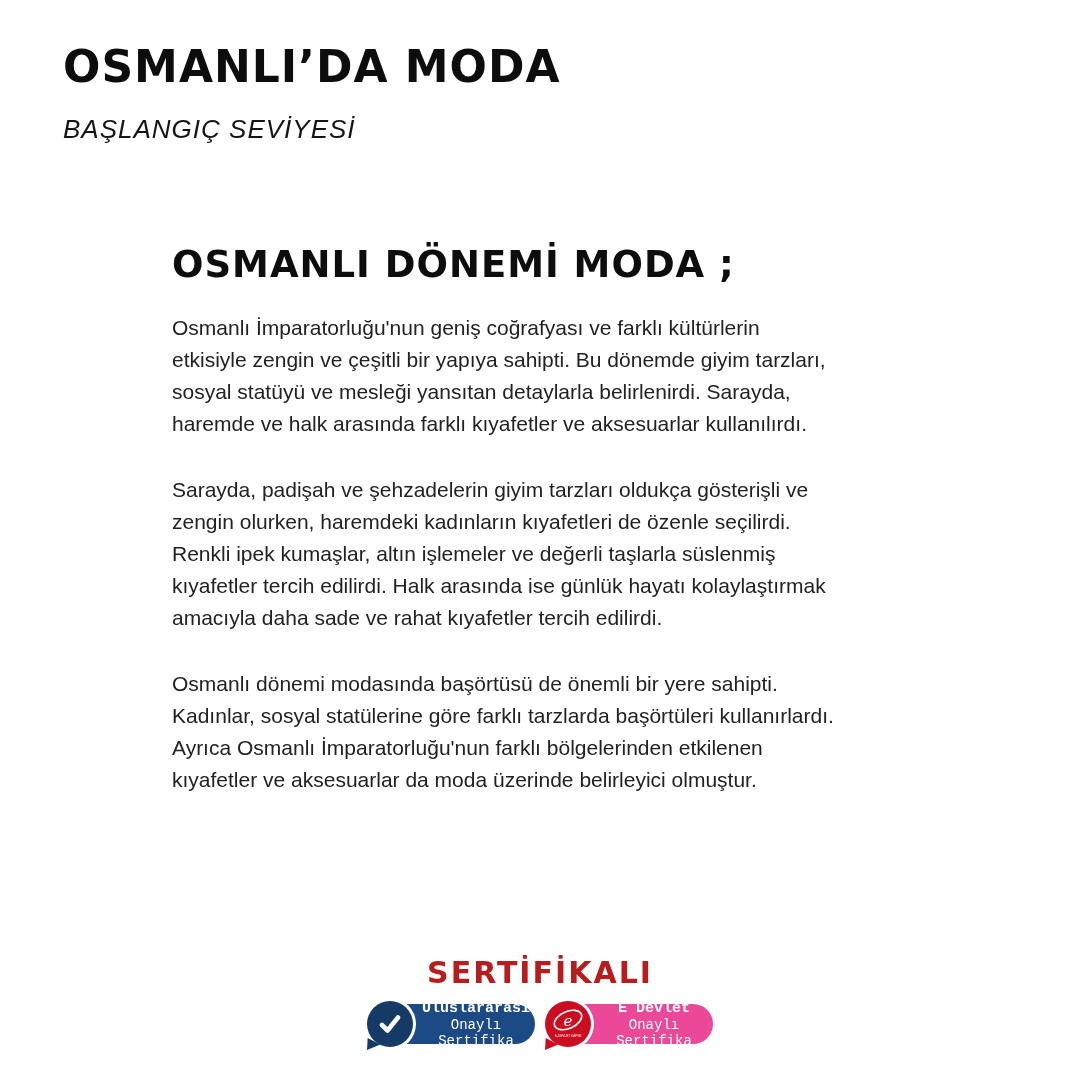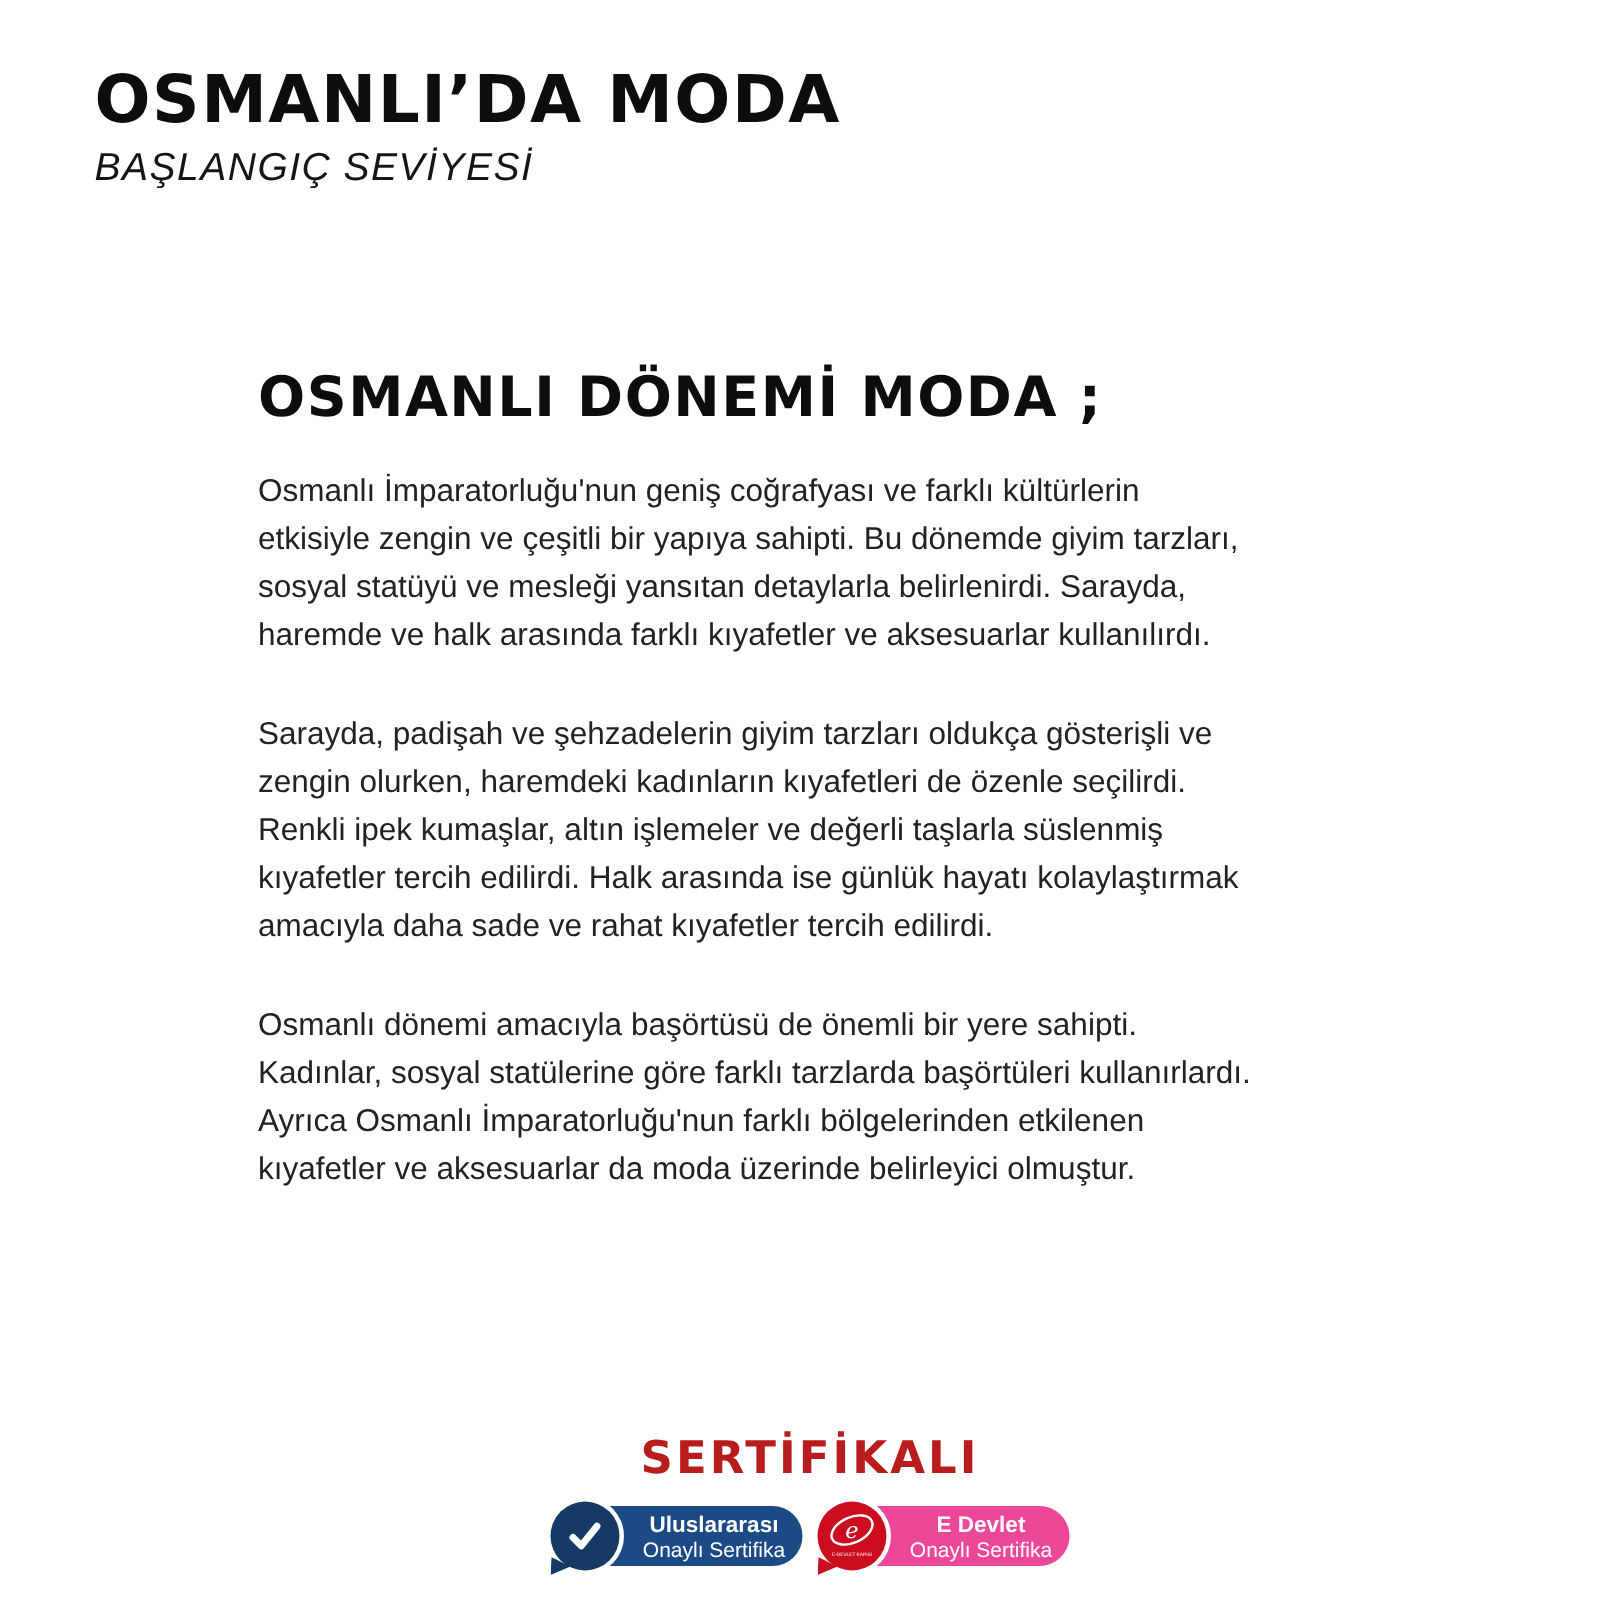--- a/index.html
+++ b/index.html
@@ -16,21 +16,21 @@
   .main-title{
     margin:0;
     font-family:"DejaVu Sans", sans-serif;
     font-weight:700;
     font-size:44px;
     line-height:1.05;
     letter-spacing:1px;
     color:#0d0d0d;
   }
   .subtitle{
-    margin-top:6px;
+    margin-top:24px;
     font-family:"Liberation Sans", sans-serif;
     font-style:italic;
     font-size:26px;
     letter-spacing:1px;
     color:#151515;
   }
   
   .section-heading{
     position:absolute;left:172px;top:243px;
     margin:0;
@@ -75,20 +75,21 @@
   }
   .pill{
     position:absolute;left:20px;right:0;top:3px;height:40px;
     border-radius:20px;
     display:flex;flex-direction:column;
     justify-content:center;
     padding-left:32px;padding-right:2px;
     box-sizing:border-box;
     text-align:center;
     color:#ffffff;
+    font-family:Liberation Mono, monospace;
   }
   .pill .line1{font-size:15px;font-weight:700;line-height:17px;}
   .pill .line2{font-size:14px;font-weight:400;line-height:16px;}
   .bubble{
     position:absolute;left:0;top:0;
     width:46px;height:46px;border-radius:50%;
     box-shadow:0 0 0 3px #ffffff;
     display:flex;align-items:center;justify-content:center;
   }
   .bubble .tail{
@@ -118,21 +119,21 @@
   <main class="body-copy">
     <p class="para">Osmanlı İmparatorluğu'nun geniş coğrafyası ve farklı kültürlerin
 etkisiyle zengin ve çeşitli bir yapıya sahipti. Bu dönemde giyim tarzları,
 sosyal statüyü ve mesleği yansıtan detaylarla belirlenirdi. Sarayda,
 haremde ve halk arasında farklı kıyafetler ve aksesuarlar kullanılırdı.</p>
     <p class="para">Sarayda, padişah ve şehzadelerin giyim tarzları oldukça gösterişli ve
 zengin olurken, haremdeki kadınların kıyafetleri de özenle seçilirdi.
 Renkli ipek kumaşlar, altın işlemeler ve değerli taşlarla süslenmiş
 kıyafetler tercih edilirdi. Halk arasında ise günlük hayatı kolaylaştırmak
 amacıyla daha sade ve rahat kıyafetler tercih edilirdi.</p>
-    <p class="para">Osmanlı dönemi amacıyla başörtüsü de önemli bir yere sahipti.
+    <p class="para">Osmanlı dönemi modasında başörtüsü de önemli bir yere sahipti.
 Kadınlar, sosyal statülerine göre farklı tarzlarda başörtüleri kullanırlardı.
 Ayrıca Osmanlı İmparatorluğu'nun farklı bölgelerinden etkilenen
 kıyafetler ve aksesuarlar da moda üzerinde belirleyici olmuştur.</p>
   </main>
 
   <footer class="footer">
     <div class="cert-title">SERTİFİKALI</div>
 
     <div class="badge-row">
 

